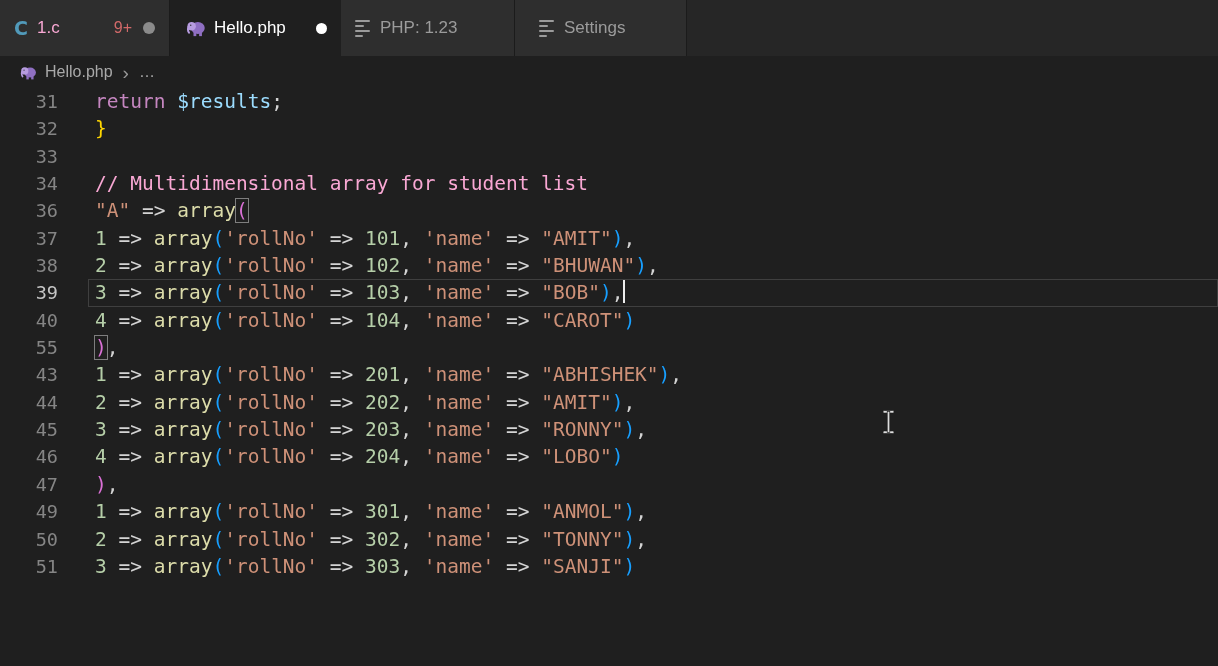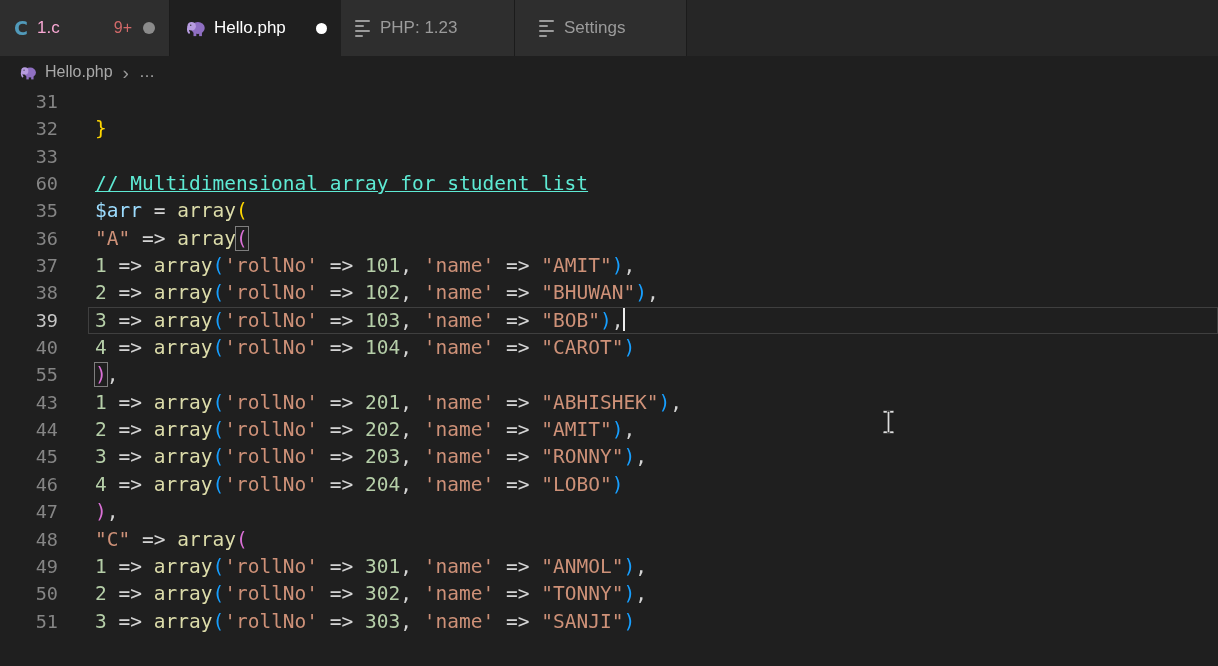--- a/index.html
+++ b/index.html
@@ -108,37 +108,35 @@
     <path d="M4.2 14 q-2.4 5 0.6 9.5" stroke="#b79ce0" stroke-width="3.2" fill="none" stroke-linecap="round"></path>
     <circle cx="7.6" cy="11.6" r="1.1" fill="#2d2d2d"></circle>
   </svg>
   <span>Hello.php</span>
   <span class="sep">›</span>
   <span>…</span>
 </div>
 
 <div class="editor">
   <div>
-      <div class="line"><span class="ln">31</span></div>
+      <div class="line"><span class="ln">31</span><span class="codetext"><span style="color: rgb(197, 134, 192);">return</span><span style="color: rgb(212, 212, 212);"> </span><span style="color: rgb(156, 220, 254);">$results</span><span style="color: rgb(212, 212, 212);">;</span></span></div>
       <div class="line"><span class="ln">32</span><span class="codetext"><span style="color: rgb(255, 215, 0);">}</span></span></div>
       <div class="line"><span class="ln">33</span><span class="codetext"></span></div>
-      <div class="line"><span class="ln">60</span><span class="codetext"><span style="color: #5eead4; text-decoration: underline;">// Multidimensional array for student list</span></span></div>
-      <div class="line"><span class="ln">35</span><span class="codetext"><span style="color: rgb(156, 220, 254);">$arr</span><span style="color: rgb(212, 212, 212);"> = </span><span style="color: rgb(220, 220, 170);">array</span><span style="color: rgb(255, 215, 0);">(</span></span></div>
+      <div class="line"><span class="ln">34</span><span class="codetext"><span style="color: #f9a8d4;">// Multidimensional array for student list</span></span></div>
       <div class="line"><span class="ln">36</span><span class="codetext"><span style="color: rgb(206, 145, 120);">"A"</span><span style="color: rgb(212, 212, 212);"> =&gt; </span><span style="color: rgb(220, 220, 170);">array</span><span class="bmatch" style="color: rgb(218, 112, 214);">(</span></span></div>
       <div class="line"><span class="ln">37</span><span class="codetext"><span style="color: rgb(181, 206, 168);">1</span><span style="color: rgb(212, 212, 212);"> =&gt; </span><span style="color: rgb(220, 220, 170);">array</span><span style="color: rgb(23, 159, 255);">(</span><span style="color: rgb(206, 145, 120);">'rollNo'</span><span style="color: rgb(212, 212, 212);"> =&gt; </span><span style="color: rgb(181, 206, 168);">101</span><span style="color: rgb(212, 212, 212);">, </span><span style="color: rgb(206, 145, 120);">'name'</span><span style="color: rgb(212, 212, 212);"> =&gt; </span><span style="color: rgb(206, 145, 120);">"AMIT"</span><span style="color: rgb(23, 159, 255);">)</span><span style="color: rgb(212, 212, 212);">,</span></span></div>
       <div class="line"><span class="ln">38</span><span class="codetext"><span style="color: rgb(181, 206, 168);">2</span><span style="color: rgb(212, 212, 212);"> =&gt; </span><span style="color: rgb(220, 220, 170);">array</span><span style="color: rgb(23, 159, 255);">(</span><span style="color: rgb(206, 145, 120);">'rollNo'</span><span style="color: rgb(212, 212, 212);"> =&gt; </span><span style="color: rgb(181, 206, 168);">102</span><span style="color: rgb(212, 212, 212);">, </span><span style="color: rgb(206, 145, 120);">'name'</span><span style="color: rgb(212, 212, 212);"> =&gt; </span><span style="color: rgb(206, 145, 120);">"BHUWAN"</span><span style="color: rgb(23, 159, 255);">)</span><span style="color: rgb(212, 212, 212);">,</span></span></div>
       <div class="line current"><span class="ln">39</span><span class="codetext"><span style="color: rgb(181, 206, 168);">3</span><span style="color: rgb(212, 212, 212);"> =&gt; </span><span style="color: rgb(220, 220, 170);">array</span><span style="color: rgb(23, 159, 255);">(</span><span style="color: rgb(206, 145, 120);">'rollNo'</span><span style="color: rgb(212, 212, 212);"> =&gt; </span><span style="color: rgb(181, 206, 168);">103</span><span style="color: rgb(212, 212, 212);">, </span><span style="color: rgb(206, 145, 120);">'name'</span><span style="color: rgb(212, 212, 212);"> =&gt; </span><span style="color: rgb(206, 145, 120);">"BOB"</span><span style="color: rgb(23, 159, 255);">)</span><span style="color: rgb(212, 212, 212);">,</span><span class="caret"></span></span></div>
       <div class="line"><span class="ln">40</span><span class="codetext"><span style="color: rgb(181, 206, 168);">4</span><span style="color: rgb(212, 212, 212);"> =&gt; </span><span style="color: rgb(220, 220, 170);">array</span><span style="color: rgb(23, 159, 255);">(</span><span style="color: rgb(206, 145, 120);">'rollNo'</span><span style="color: rgb(212, 212, 212);"> =&gt; </span><span style="color: rgb(181, 206, 168);">104</span><span style="color: rgb(212, 212, 212);">, </span><span style="color: rgb(206, 145, 120);">'name'</span><span style="color: rgb(212, 212, 212);"> =&gt; </span><span style="color: rgb(206, 145, 120);">"CAROT"</span><span style="color: rgb(23, 159, 255);">)</span></span></div>
       <div class="line"><span class="ln">55</span><span class="codetext"><span class="bmatch" style="color: rgb(218, 112, 214);">)</span><span style="color: rgb(212, 212, 212);">,</span></span></div>
       <div class="line"><span class="ln">43</span><span class="codetext"><span style="color: rgb(181, 206, 168);">1</span><span style="color: rgb(212, 212, 212);"> =&gt; </span><span style="color: rgb(220, 220, 170);">array</span><span style="color: rgb(23, 159, 255);">(</span><span style="color: rgb(206, 145, 120);">'rollNo'</span><span style="color: rgb(212, 212, 212);"> =&gt; </span><span style="color: rgb(181, 206, 168);">201</span><span style="color: rgb(212, 212, 212);">, </span><span style="color: rgb(206, 145, 120);">'name'</span><span style="color: rgb(212, 212, 212);"> =&gt; </span><span style="color: rgb(206, 145, 120);">"ABHISHEK"</span><span style="color: rgb(23, 159, 255);">)</span><span style="color: rgb(212, 212, 212);">,</span></span></div>
       <div class="line"><span class="ln">44</span><span class="codetext"><span style="color: rgb(181, 206, 168);">2</span><span style="color: rgb(212, 212, 212);"> =&gt; </span><span style="color: rgb(220, 220, 170);">array</span><span style="color: rgb(23, 159, 255);">(</span><span style="color: rgb(206, 145, 120);">'rollNo'</span><span style="color: rgb(212, 212, 212);"> =&gt; </span><span style="color: rgb(181, 206, 168);">202</span><span style="color: rgb(212, 212, 212);">, </span><span style="color: rgb(206, 145, 120);">'name'</span><span style="color: rgb(212, 212, 212);"> =&gt; </span><span style="color: rgb(206, 145, 120);">"AMIT"</span><span style="color: rgb(23, 159, 255);">)</span><span style="color: rgb(212, 212, 212);">,</span></span></div>
       <div class="line"><span class="ln">45</span><span class="codetext"><span style="color: rgb(181, 206, 168);">3</span><span style="color: rgb(212, 212, 212);"> =&gt; </span><span style="color: rgb(220, 220, 170);">array</span><span style="color: rgb(23, 159, 255);">(</span><span style="color: rgb(206, 145, 120);">'rollNo'</span><span style="color: rgb(212, 212, 212);"> =&gt; </span><span style="color: rgb(181, 206, 168);">203</span><span style="color: rgb(212, 212, 212);">, </span><span style="color: rgb(206, 145, 120);">'name'</span><span style="color: rgb(212, 212, 212);"> =&gt; </span><span style="color: rgb(206, 145, 120);">"RONNY"</span><span style="color: rgb(23, 159, 255);">)</span><span style="color: rgb(212, 212, 212);">,</span></span></div>
       <div class="line"><span class="ln">46</span><span class="codetext"><span style="color: rgb(181, 206, 168);">4</span><span style="color: rgb(212, 212, 212);"> =&gt; </span><span style="color: rgb(220, 220, 170);">array</span><span style="color: rgb(23, 159, 255);">(</span><span style="color: rgb(206, 145, 120);">'rollNo'</span><span style="color: rgb(212, 212, 212);"> =&gt; </span><span style="color: rgb(181, 206, 168);">204</span><span style="color: rgb(212, 212, 212);">, </span><span style="color: rgb(206, 145, 120);">'name'</span><span style="color: rgb(212, 212, 212);"> =&gt; </span><span style="color: rgb(206, 145, 120);">"LOBO"</span><span style="color: rgb(23, 159, 255);">)</span></span></div>
       <div class="line"><span class="ln">47</span><span class="codetext"><span style="color: rgb(218, 112, 214);">)</span><span style="color: rgb(212, 212, 212);">,</span></span></div>
-      <div class="line"><span class="ln">48</span><span class="codetext"><span style="color: rgb(206, 145, 120);">"C"</span><span style="color: rgb(212, 212, 212);"> =&gt; </span><span style="color: rgb(220, 220, 170);">array</span><span style="color: rgb(218, 112, 214);">(</span></span></div>
       <div class="line"><span class="ln">49</span><span class="codetext"><span style="color: rgb(181, 206, 168);">1</span><span style="color: rgb(212, 212, 212);"> =&gt; </span><span style="color: rgb(220, 220, 170);">array</span><span style="color: rgb(23, 159, 255);">(</span><span style="color: rgb(206, 145, 120);">'rollNo'</span><span style="color: rgb(212, 212, 212);"> =&gt; </span><span style="color: rgb(181, 206, 168);">301</span><span style="color: rgb(212, 212, 212);">, </span><span style="color: rgb(206, 145, 120);">'name'</span><span style="color: rgb(212, 212, 212);"> =&gt; </span><span style="color: rgb(206, 145, 120);">"ANMOL"</span><span style="color: rgb(23, 159, 255);">)</span><span style="color: rgb(212, 212, 212);">,</span></span></div>
       <div class="line"><span class="ln">50</span><span class="codetext"><span style="color: rgb(181, 206, 168);">2</span><span style="color: rgb(212, 212, 212);"> =&gt; </span><span style="color: rgb(220, 220, 170);">array</span><span style="color: rgb(23, 159, 255);">(</span><span style="color: rgb(206, 145, 120);">'rollNo'</span><span style="color: rgb(212, 212, 212);"> =&gt; </span><span style="color: rgb(181, 206, 168);">302</span><span style="color: rgb(212, 212, 212);">, </span><span style="color: rgb(206, 145, 120);">'name'</span><span style="color: rgb(212, 212, 212);"> =&gt; </span><span style="color: rgb(206, 145, 120);">"TONNY"</span><span style="color: rgb(23, 159, 255);">)</span><span style="color: rgb(212, 212, 212);">,</span></span></div>
       <div class="line"><span class="ln">51</span><span class="codetext"><span style="color: rgb(181, 206, 168);">3</span><span style="color: rgb(212, 212, 212);"> =&gt; </span><span style="color: rgb(220, 220, 170);">array</span><span style="color: rgb(23, 159, 255);">(</span><span style="color: rgb(206, 145, 120);">'rollNo'</span><span style="color: rgb(212, 212, 212);"> =&gt; </span><span style="color: rgb(181, 206, 168);">303</span><span style="color: rgb(212, 212, 212);">, </span><span style="color: rgb(206, 145, 120);">'name'</span><span style="color: rgb(212, 212, 212);"> =&gt; </span><span style="color: rgb(206, 145, 120);">"SANJI"</span><span style="color: rgb(23, 159, 255);">)</span></span></div>
     </div>
 
   <svg class="mousecursor" width="13" height="24" viewBox="0 0 13 24">
     <g fill="#dcdcdc" stroke="#1f1f1f" stroke-width="0.7">
       <rect x="1" y="0.5" width="11" height="2.6" rx="1.2"></rect>
       <rect x="1" y="20.9" width="11" height="2.6" rx="1.2"></rect>
       <rect x="5.2" y="1.5" width="2.6" height="21"></rect>

